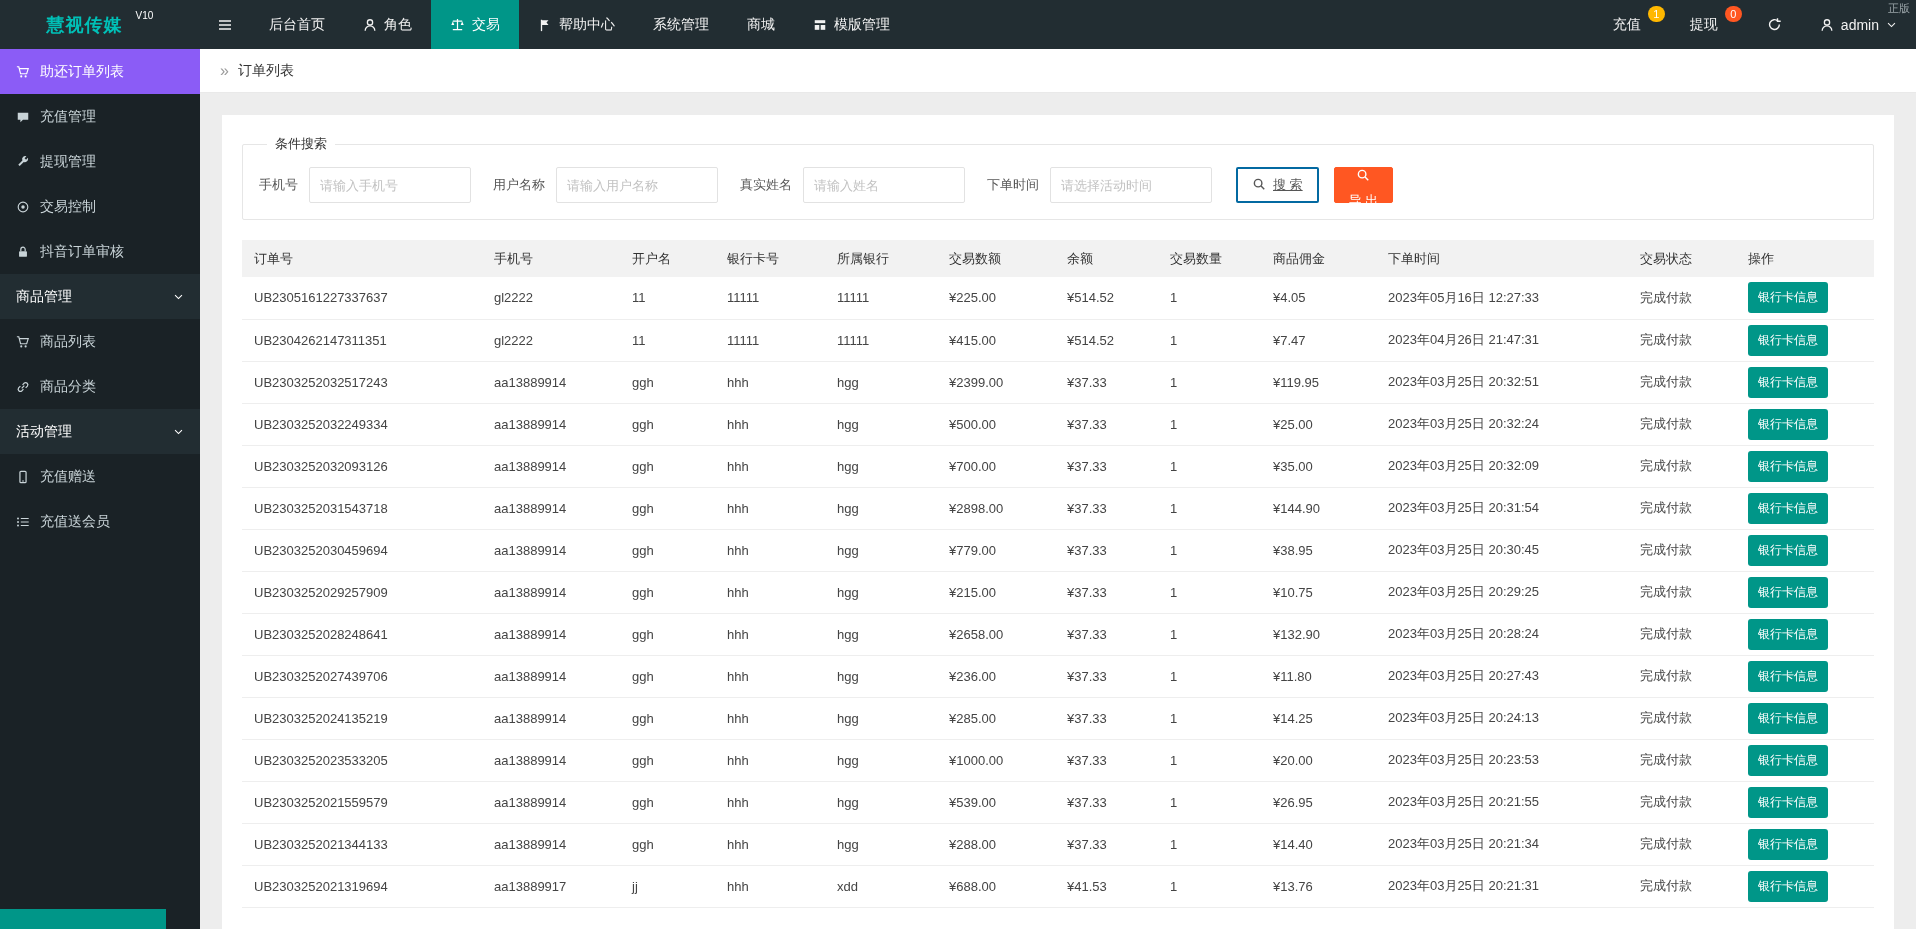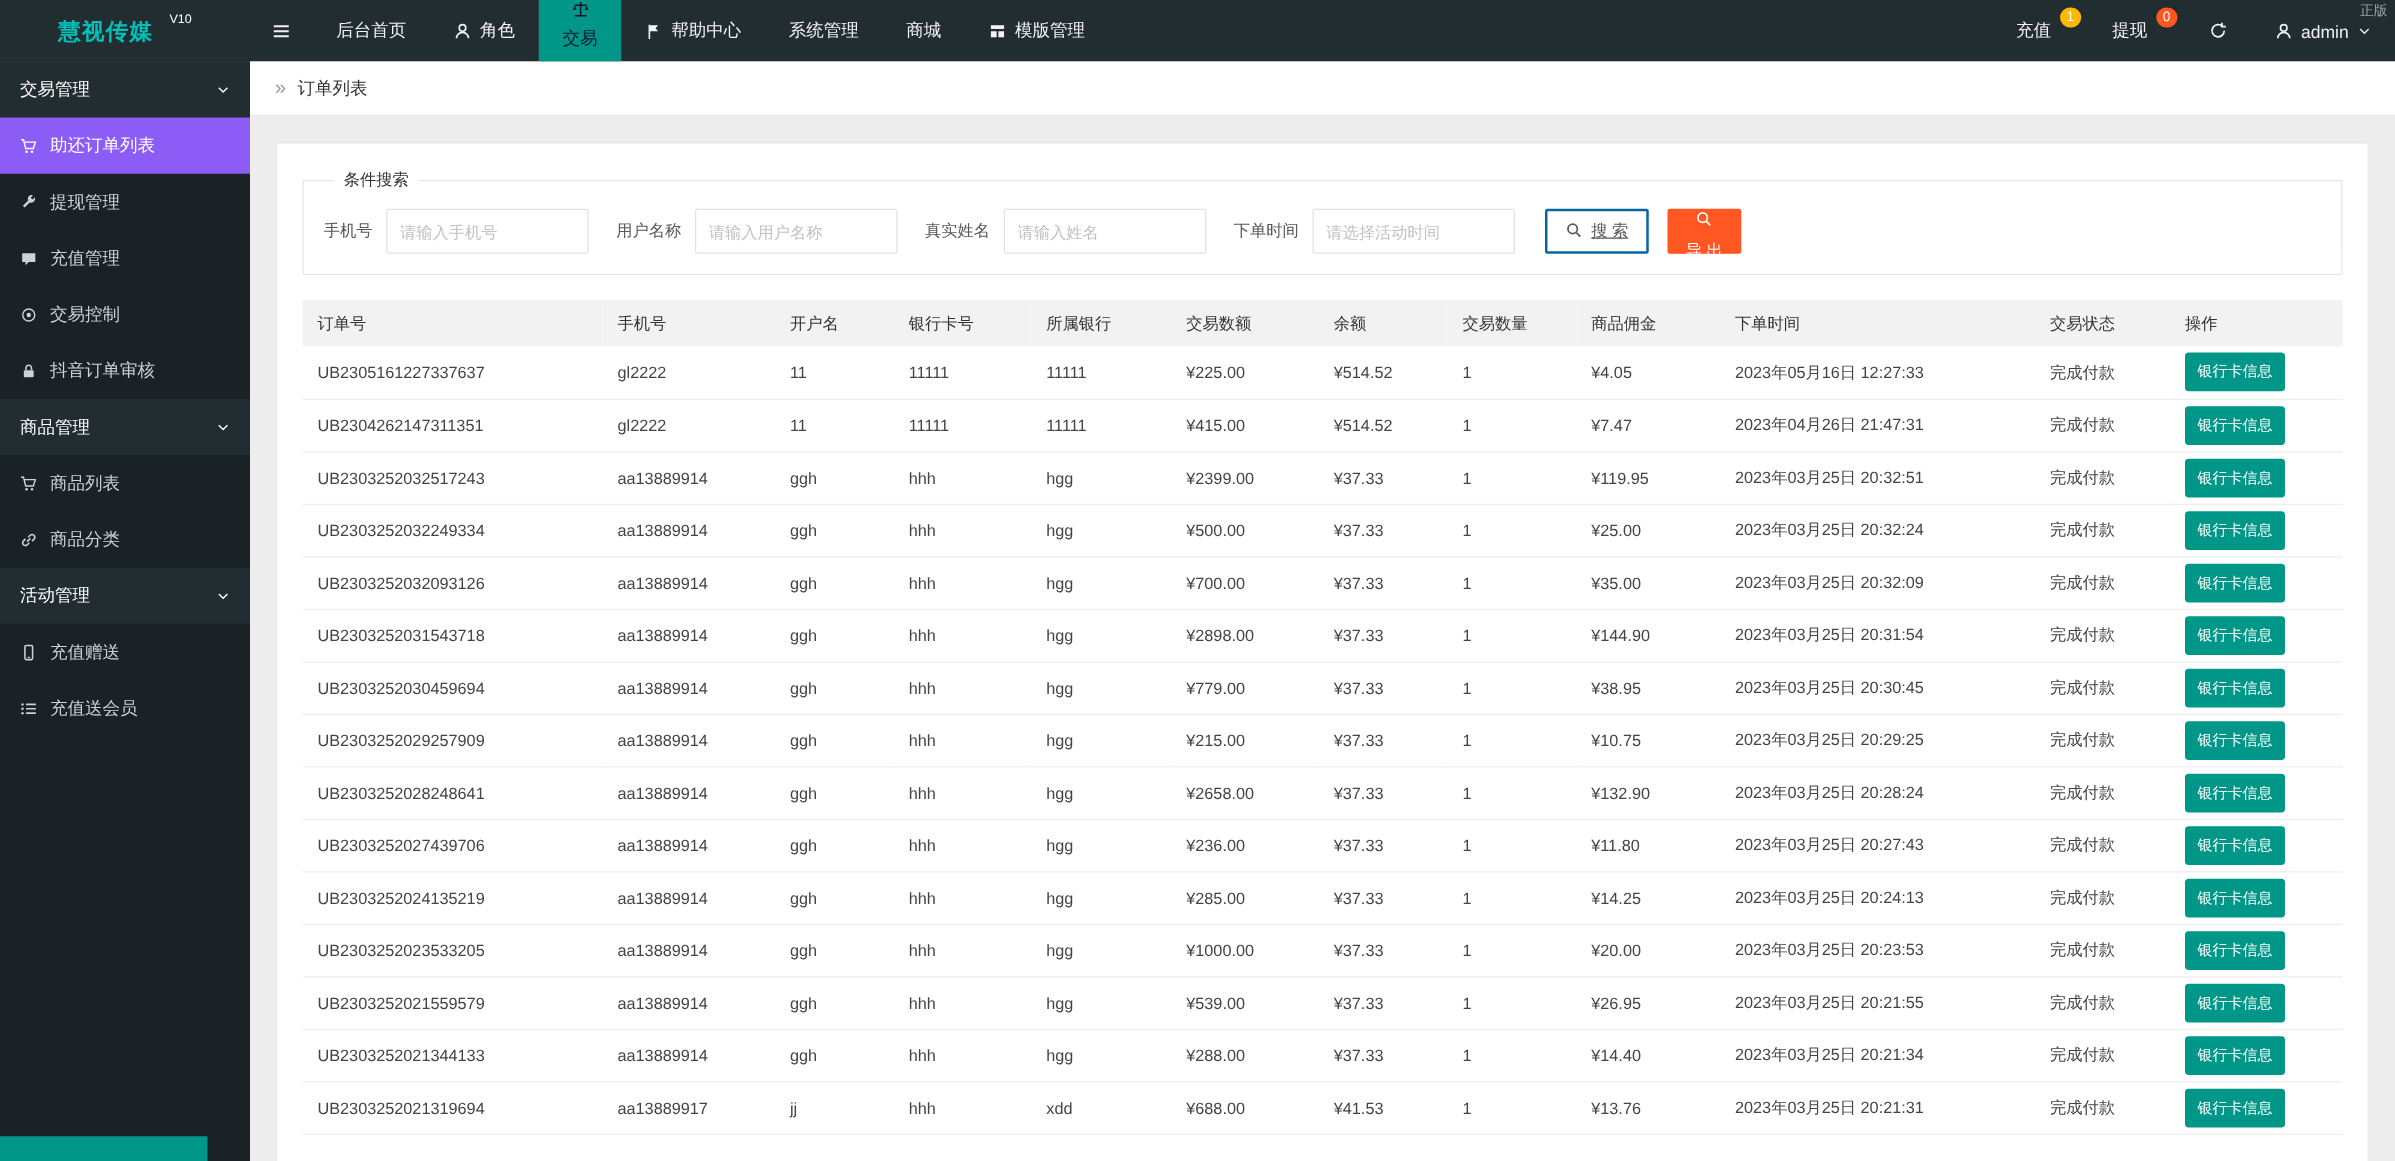--- a/index.html
+++ b/index.html
@@ -5,21 +5,21 @@
   * { margin:0; padding:0; box-sizing:border-box; }
   html,body { width:1916px; height:929px; overflow:hidden; }
   body { font-family:"Liberation Sans","DejaVu Sans",sans-serif; background:#ececec; position:relative; }
 
   
   .navbar { position:absolute; top:0; left:0; right:0; height:49px; background:#222d32; display:flex; align-items:stretch; color:#f2f2f2; z-index:10; }
   .logo { width:200px; display:flex; align-items:center; justify-content:center; gap:13px; cursor:pointer; }
   .logo-text { color:#00c0b7; font-weight:bold; font-size:18px; letter-spacing:1px; }
   .logo-ver { color:#fff; font-size:10px; align-self:flex-start; margin-top:10px; }
   .nav-item { display:flex; align-items:center; gap:7px; padding:0 19px; font-size:14px; cursor:pointer; white-space:nowrap; }
-  .nav-item.active { background:#009688; color:#0f172a;flex-direction:column; }
+  .nav-item.active { background:#009688; color:#ffffff; }
   .nav-item svg { display:block; }
   .hamburger { padding:0 17px; }
   .nav-right { margin-left:auto; display:flex; align-items:stretch; }
   .badge-anchor { position:relative; padding-right:30px; }
   .badge { position:absolute; top:6px; right:6px; min-width:17px; height:16px; line-height:16px; border-radius:8px; font-size:11px; color:#fff; text-align:center; padding:0 4px; }
   .badge-orange { background:#ffb800; }
   .badge-red { background:#ff5722; }
   .corner-text { position:absolute; top:1px; right:6px; font-size:11px; color:#9aa4a8; z-index:20; }
 
   
@@ -155,56 +155,48 @@
       <span>
         <svg width="11" height="11" viewBox="0 0 16 16">
             <path d="M3 6l5 5 5-5" fill="none" stroke="currentColor" stroke-width="1.6"></path>
           </svg>
       </span>
     </div>
   </div>
 </header>
 
 <aside class="sidebar">
-  <div class="side-group">
-    <span>交易管理</span>
-    <span>
-        <svg width="11" height="11" viewBox="0 0 16 16">
-          <path d="M3 6l5 5 5-5" fill="none" stroke="currentColor" stroke-width="1.6"></path>
-        </svg>
-      </span>
-  </div>
 
   <div class="side-item active">
     <span>
         <svg width="14" height="14" viewBox="0 0 16 16">
           <path d="M1 2h2.2l2 8h7l1.8-5.8H4" fill="none" stroke="currentColor" stroke-width="1.3"></path>
           <circle cx="6" cy="13" r="1.2" fill="currentColor"></circle>
           <circle cx="11" cy="13" r="1.2" fill="currentColor"></circle>
         </svg>
       </span>
     <span>助还订单列表</span>
   </div>
 
   <div class="side-item">
     <span>
         <svg width="14" height="14" viewBox="0 0 16 16">
+          <path d="M2 3h12v8H8l-3 3v-3H2z" fill="currentColor"></path>
+        </svg>
+      </span>
+    <span>充值管理</span>
+  </div>
+
+  <div class="side-item">
+    <span>
+        <svg width="14" height="14" viewBox="0 0 16 16">
           <path d="M13.8 4.6a3.6 3.6 0 0 1-4.9 3.3L4.2 12.6 2.6 11l4.7-4.7A3.6 3.6 0 0 1 11.9 1.5L9.8 3.6l1.7 1.7 2.1-2.1c.1.4.2.9.2 1.4z" fill="currentColor"></path>
         </svg>
       </span>
     <span>提现管理</span>
-  </div>
-
-  <div class="side-item">
-    <span>
-        <svg width="14" height="14" viewBox="0 0 16 16">
-          <path d="M2 3h12v8H8l-3 3v-3H2z" fill="currentColor"></path>
-        </svg>
-      </span>
-    <span>充值管理</span>
   </div>
 
   <div class="side-item">
     <span>
         <svg width="14" height="14" viewBox="0 0 16 16">
           <circle cx="8" cy="8" r="5.5" fill="none" stroke="currentColor" stroke-width="1.3"></circle>
           <circle cx="8" cy="8" r="2" fill="currentColor"></circle>
         </svg>
       </span>
     <span>交易控制</span>

